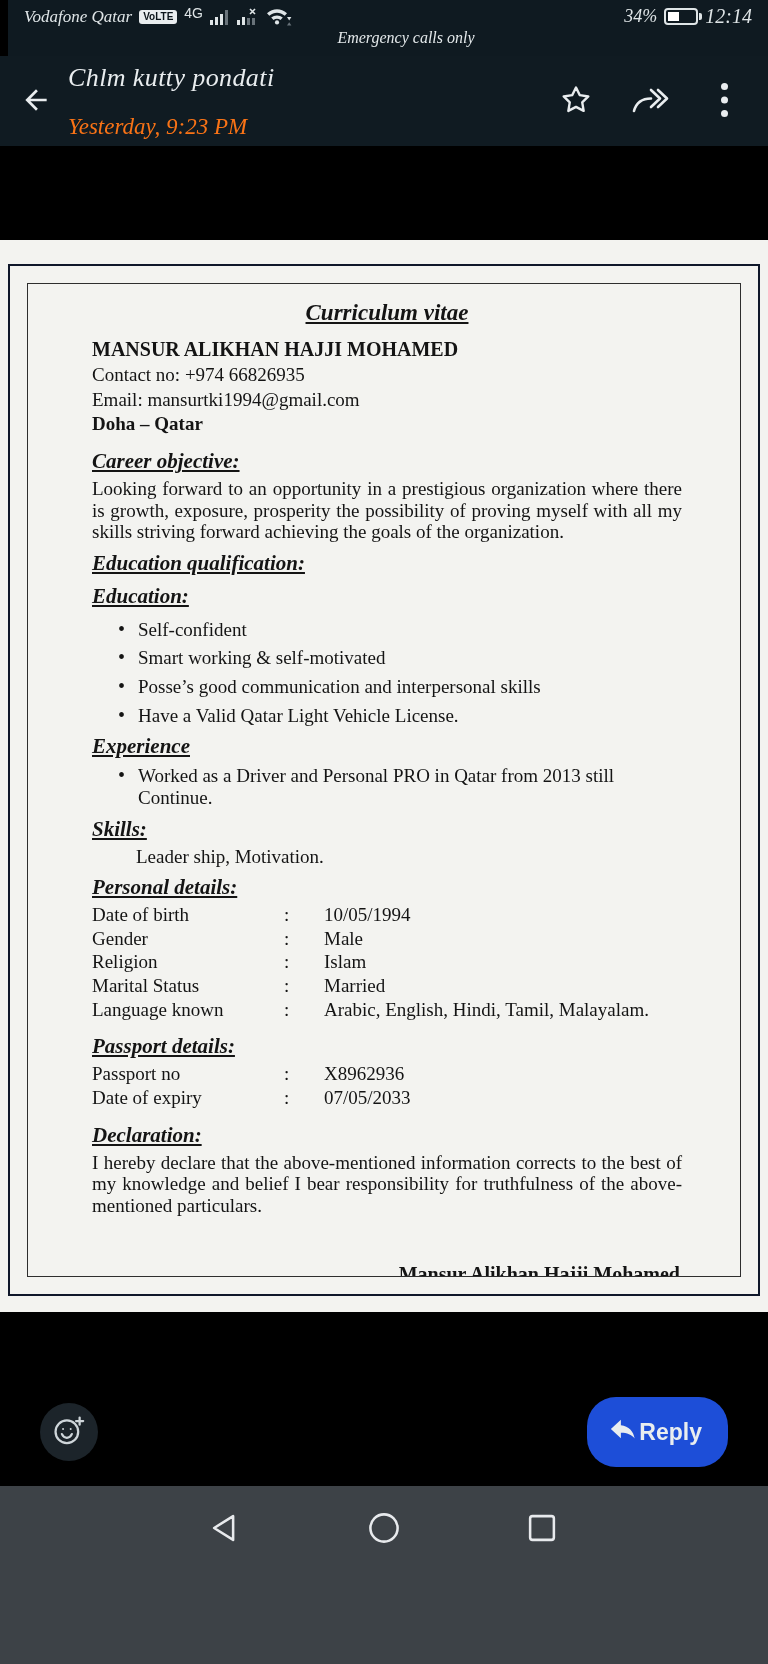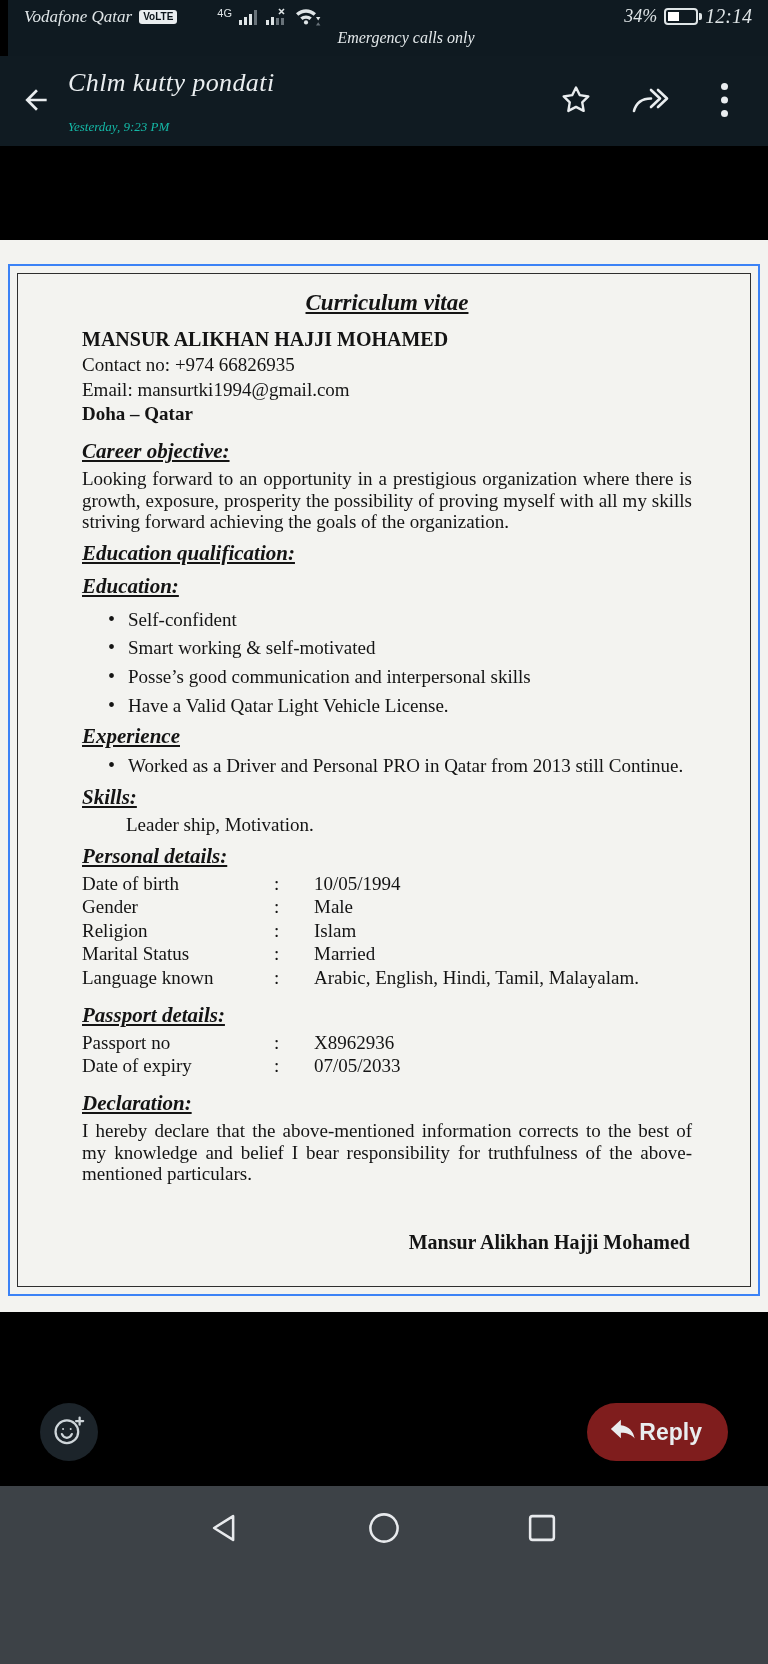--- a/index.html
+++ b/index.html
@@ -8,43 +8,43 @@
   .screen { position:relative; width:768px; height:1664px; background:#000; overflow:hidden; margin:0 auto; }
 
   
   .status-bar { position:absolute; top:0; left:8px; right:0; height:56px; background:#0f1a21;
                 color:#dfe5e7; font-family:"Liberation Serif", serif; font-style:italic; padding:5px 16px 0 16px; }
   .sb-row1 { display:flex; align-items:center; }
   .sb-left { display:flex; align-items:center; gap:7px; flex:1; }
   .sb-carrier { font-size:17px; }
   .volte-badge { font-style:normal; font-family:"Liberation Sans", sans-serif; background:#e9edef; color:#0b141a;
                  font-weight:bold; font-size:10px; padding:1px 4px; border-radius:3px; line-height:12px; }
-  .sb-net { font-style:normal; font-family:"Liberation Sans", sans-serif; font-size:11px; margin-top:-8px;margin-left:33px; }
+  .sb-net { font-style:normal; font-family:"Liberation Sans", sans-serif; font-size:14px; margin-top:-8px; }
   .sb-ico { display:flex; align-items:flex-end; }
   .sb-right { display:flex; align-items:center; gap:7px; }
   .sb-batt-pct { font-size:18px; }
   .sb-time { font-size:20px; }
   .battery { display:inline-block; width:34px; height:17px; border:2px solid #dfe5e7; border-radius:4px; position:relative; }
   .battery::after { content:""; position:absolute; right:-6px; top:3px; width:3px; height:7px; background:#dfe5e7; border-radius:0 2px 2px 0; }
   .battery-fill { position:absolute; left:2px; top:2px; bottom:2px; width:34%; background:#ffffff; }
   .sb-row2 { font-size:16px; padding-left:36px; margin-top:1px; color:#e3e8ea;text-align:center; }
 
   
   .app-bar { position:absolute; top:56px; left:0; right:0; height:90px; background:#101b22;
              display:flex; align-items:center; padding:0 10px; }
   .icon-btn { background:none; border:none; width:52px; height:60px; display:flex; align-items:center;
               justify-content:center; cursor:pointer; flex:0 0 auto; }
   .titles { flex:1; margin-left:6px; color:#e9edef; font-family:"Liberation Serif", serif; font-style:italic; overflow:hidden; }
   .app-title { font-size:26px; letter-spacing:.4px; white-space:nowrap; }
-  .app-subtitle { font-size:13px; margin-top:21px; color:#14b8a6; }
+  .app-subtitle { font-size:23px; margin-top:21px; color:#f97316; }
   .actions { display:flex; align-items:center; gap:22px; padding-right:8px; }
 
   
   .doc-page { position:absolute; top:240px; left:0; width:768px; height:1072px; background:#f3f3f0; cursor:pointer; }
-  .frame-outer { position:absolute; top:24px; left:8px; right:8px; bottom:16px; border:2px solid #3b82f6; padding:7px; }
+  .frame-outer { position:absolute; top:24px; left:8px; right:8px; bottom:16px; border:2px solid #0f172a; padding:17px; }
   .frame-inner { height:100%; border:1px solid #2e2e2e; padding:12px 58px 0 64px; overflow:hidden; }
   .doc-content { font-family:"Liberation Serif", serif; color:#141414; font-size:19px; line-height:1.14; }
   .doc-title { text-align:center; font-size:23px; font-weight:bold; font-style:italic;
                text-decoration:underline; margin:4px 0 12px; }
   .doc-name { font-weight:bold; font-size:20px; margin-bottom:3px; }
   .doc-line { margin-bottom:3px; }
   .bold { font-weight:bold; }
   .doc-h { font-size:21px; font-weight:bold; font-style:italic; text-decoration:underline; margin:15px 0 4px; }
   .doc-h.tight { margin-top:9px; }
   .doc-para { text-align:justify; }
@@ -57,21 +57,21 @@
   .skills-text { padding-left:44px; margin:2px 0 2px; }
   .kv { display:grid; grid-template-columns:192px 40px 1fr; margin-bottom:2px; }
   .kv span { display:block; }
   .signature { text-align:right; font-weight:bold; font-size:20px; margin-top:46px; padding-right:2px; }
 
   
   .bottom-bar { position:absolute; left:0; right:0; top:1400px; height:64px; display:flex;
                 align-items:center; justify-content:space-between; padding:0 40px; }
   .round-btn { width:58px; height:58px; border-radius:50%; background:#1c242a; border:none;
                display:flex; align-items:center; justify-content:center; cursor:pointer; }
-  .reply-btn { height:58px; border-radius:29px; background:#7f1d1d; border:none; display:flex; align-items:center;
+  .reply-btn { height:70px; border-radius:29px; background:#1d4ed8; border:none; display:flex; align-items:center;
                padding:0 26px 0 22px; color:#e9edef; font-size:23px; font-weight:bold;
                font-family:"Liberation Sans", sans-serif; cursor:pointer; }
 
   
   .nav-bar { position:absolute; left:0; right:0; top:1486px; bottom:0; background:#3d4247;
              display:flex; justify-content:center; gap:112px; padding-top:20px; }
   .nav-btn { background:none; border:none; width:46px; height:46px; display:flex; align-items:center;
              justify-content:center; cursor:pointer; }
 </style>
 </head>

